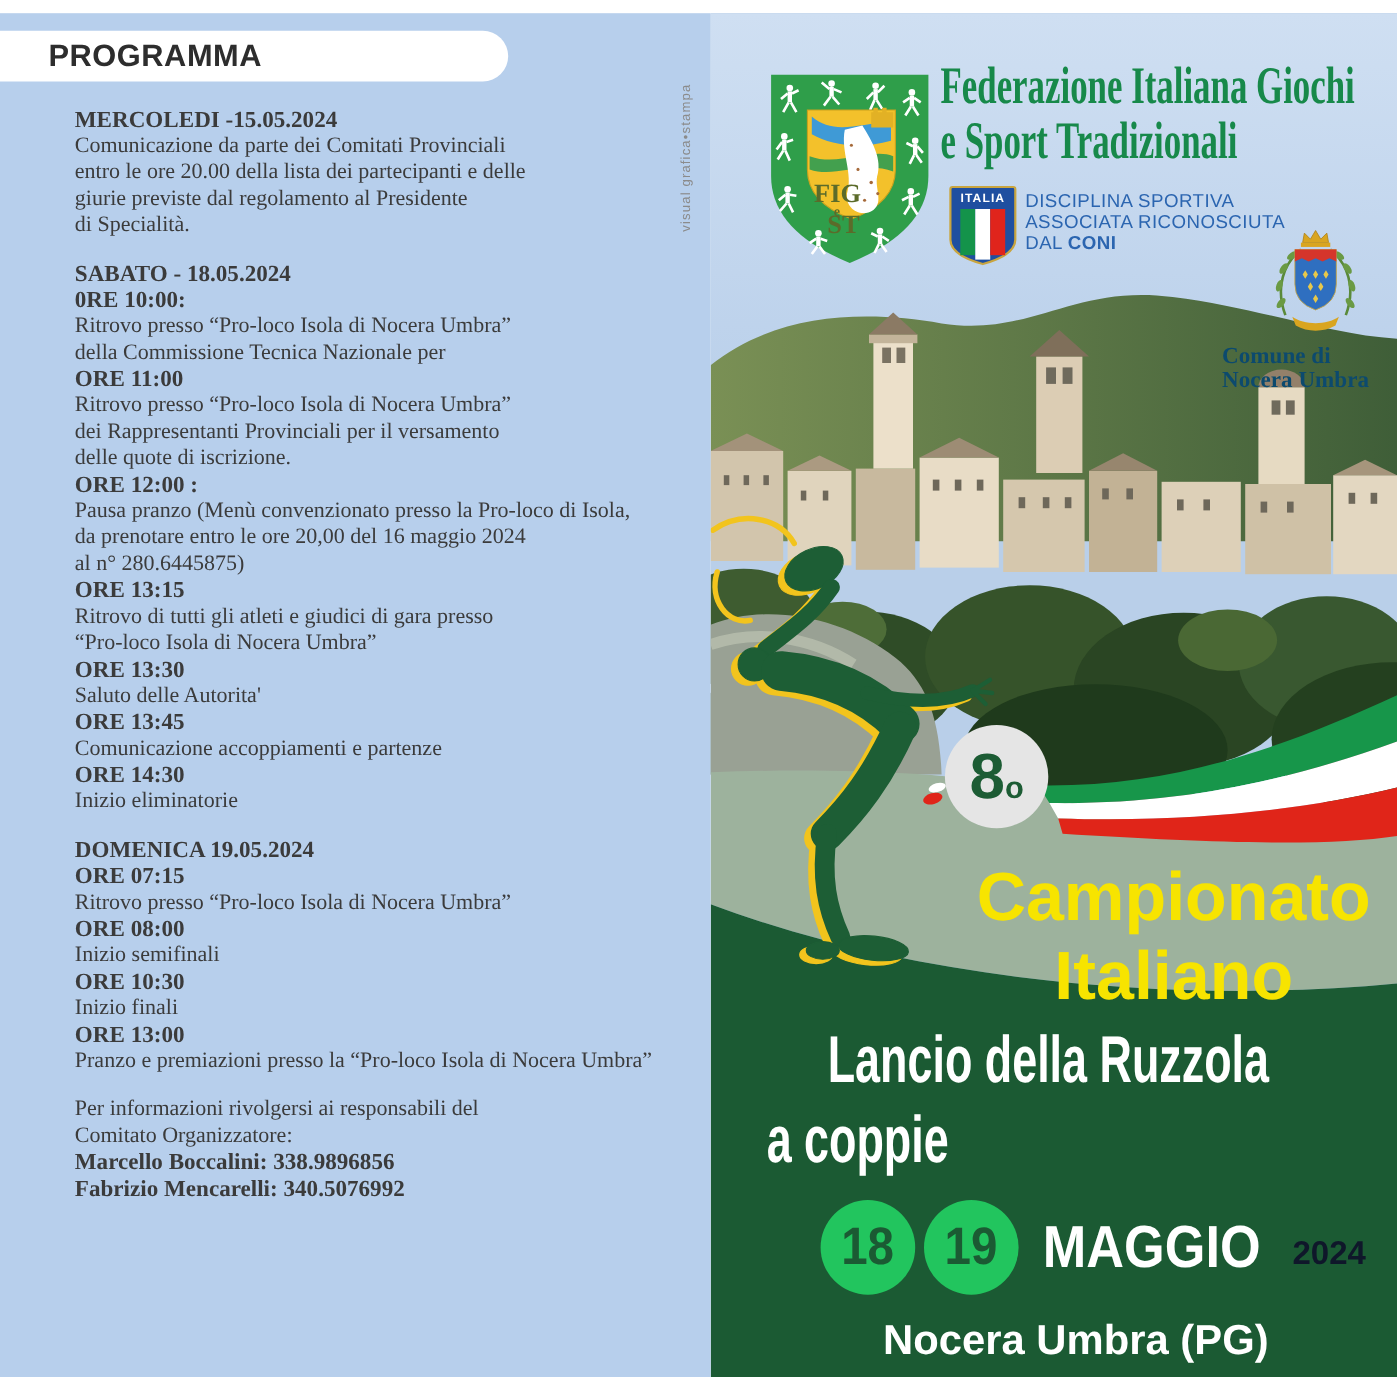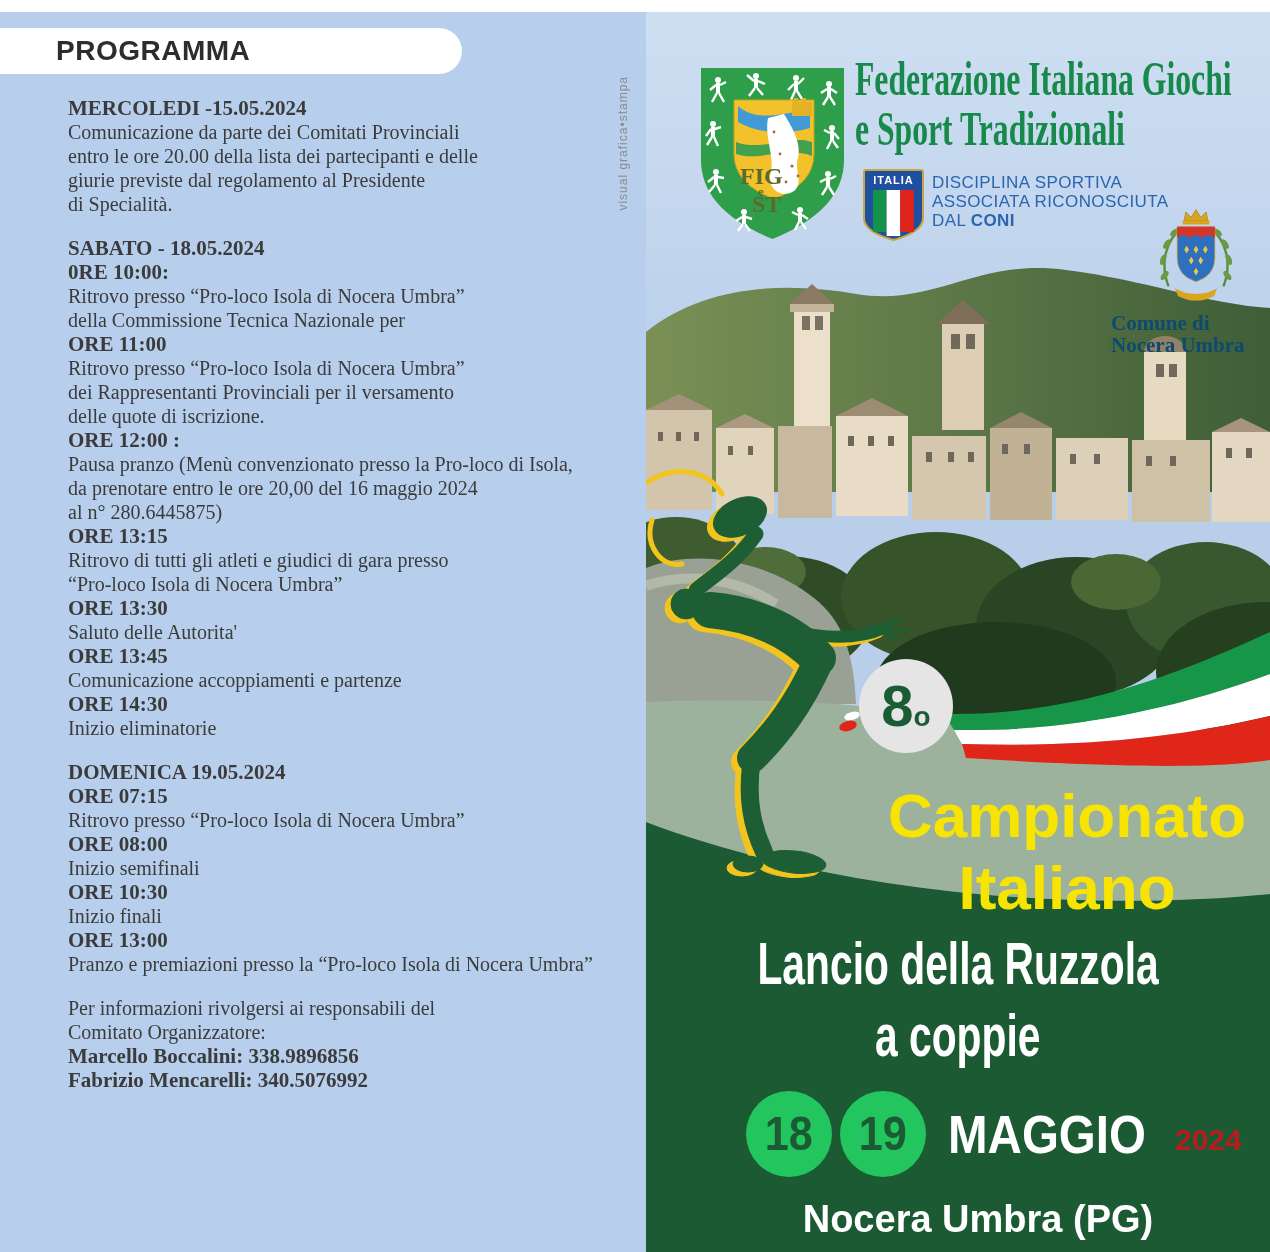--- a/index.html
+++ b/index.html
@@ -4,21 +4,21 @@
 <style>
   html,body{margin:0;padding:0;}
   body{width:1270px;height:1252px;background:#ffffff;position:relative;overflow:hidden;
        font-family:"Liberation Sans",sans-serif;}
 
   
   .left-panel{position:absolute;left:0;top:12px;width:646px;height:1240px;background:#b7cfec;}
   .prog-banner{position:absolute;left:0;top:16px;width:462px;height:46px;background:#ffffff;
                border-radius:0 24px 24px 0;}
   .prog-banner .t{font-size:28px;font-weight:bold;color:#2d2d2d;line-height:46px;
-                  padding-left:56px;letter-spacing:.5px;}
+                  padding-left:44px;letter-spacing:.5px;}
   .credit{position:absolute;right:16px;top:64px;writing-mode:vertical-rl;transform:rotate(180deg);
           font-size:12px;color:#8b8b8b;letter-spacing:1px;}
   .prog-text{position:absolute;left:68px;top:84px;width:570px;color:#3b3b3b;font-family:Liberation Serif, serif;}
   .prog-text .sec{margin-bottom:20px;}
   .prog-text .ln{font-size:20px;line-height:24px;}
   .prog-text .ln.b{font-weight:bold;font-size:21px;}
 
   
   .right-panel{position:absolute;left:646px;top:12px;width:624px;height:1240px;overflow:hidden;
                background:#b9cfe9;}
@@ -38,32 +38,32 @@
                   font-family:"Liberation Serif",serif;font-weight:bold;color:#0c4a6e;
                   font-size:21px;line-height:22px;}
 
   .badge8{position:absolute;left:213px;top:647px;width:94px;height:94px;border-radius:50%;
           background:#e5e5e5;text-align:center;color:#1c5c34;}
   .badge8 .n{font-size:58px;font-weight:bold;line-height:94px;}
   .badge8 sup{font-size:28px;font-weight:bold;vertical-align:super;position:relative;top:6px;}
 
   .campionato{position:absolute;left:218px;top:768px;width:406px;text-align:center;
               color:#f7e400;font-weight:bold;font-size:62px;line-height:72px;}
-  .event-title{position:absolute;left:12px;top:916px;width:600px;text-align:center;
+  .event-title{position:absolute;left:12px;top:916px;width:600px;text-align:left;
                color:#ffffff;font-weight:bold;font-size:60px;line-height:72px;}
   .event-title .cond{display:inline-block;transform:scaleX(.68);transform-origin:center;
                      white-space:nowrap;}
   .date-row{position:absolute;left:100px;top:1079px;display:flex;align-items:center;}
   .day-circle{width:86px;height:86px;border-radius:50%;background:#22c55e;text-align:center;
               margin-right:8px;}
   .day-circle .d{font-size:48px;font-weight:bold;color:#1b5a33;line-height:86px;
                  display:inline-block;transform:scaleX(.9);}
   .month{font-size:54px;font-weight:bold;color:#ffffff;margin-left:14px;
          display:inline-block;transform:scaleX(.88);transform-origin:left center;}
-  .year{font-size:30px;font-weight:bold;color:#b91c1c;margin-left:2px;position:relative;top:6px;}
+  .year{font-size:30px;font-weight:bold;color:#0f172a;margin-left:2px;position:relative;top:6px;}
   .location{position:absolute;left:20px;top:1186px;width:624px;text-align:center;
             color:#ffffff;font-weight:bold;font-size:38px;}
 </style>
 </head>
 <body>
 
 <div class="left-panel">
   <div class="prog-banner">
     <div class="t">PROGRAMMA</div>
   </div>

